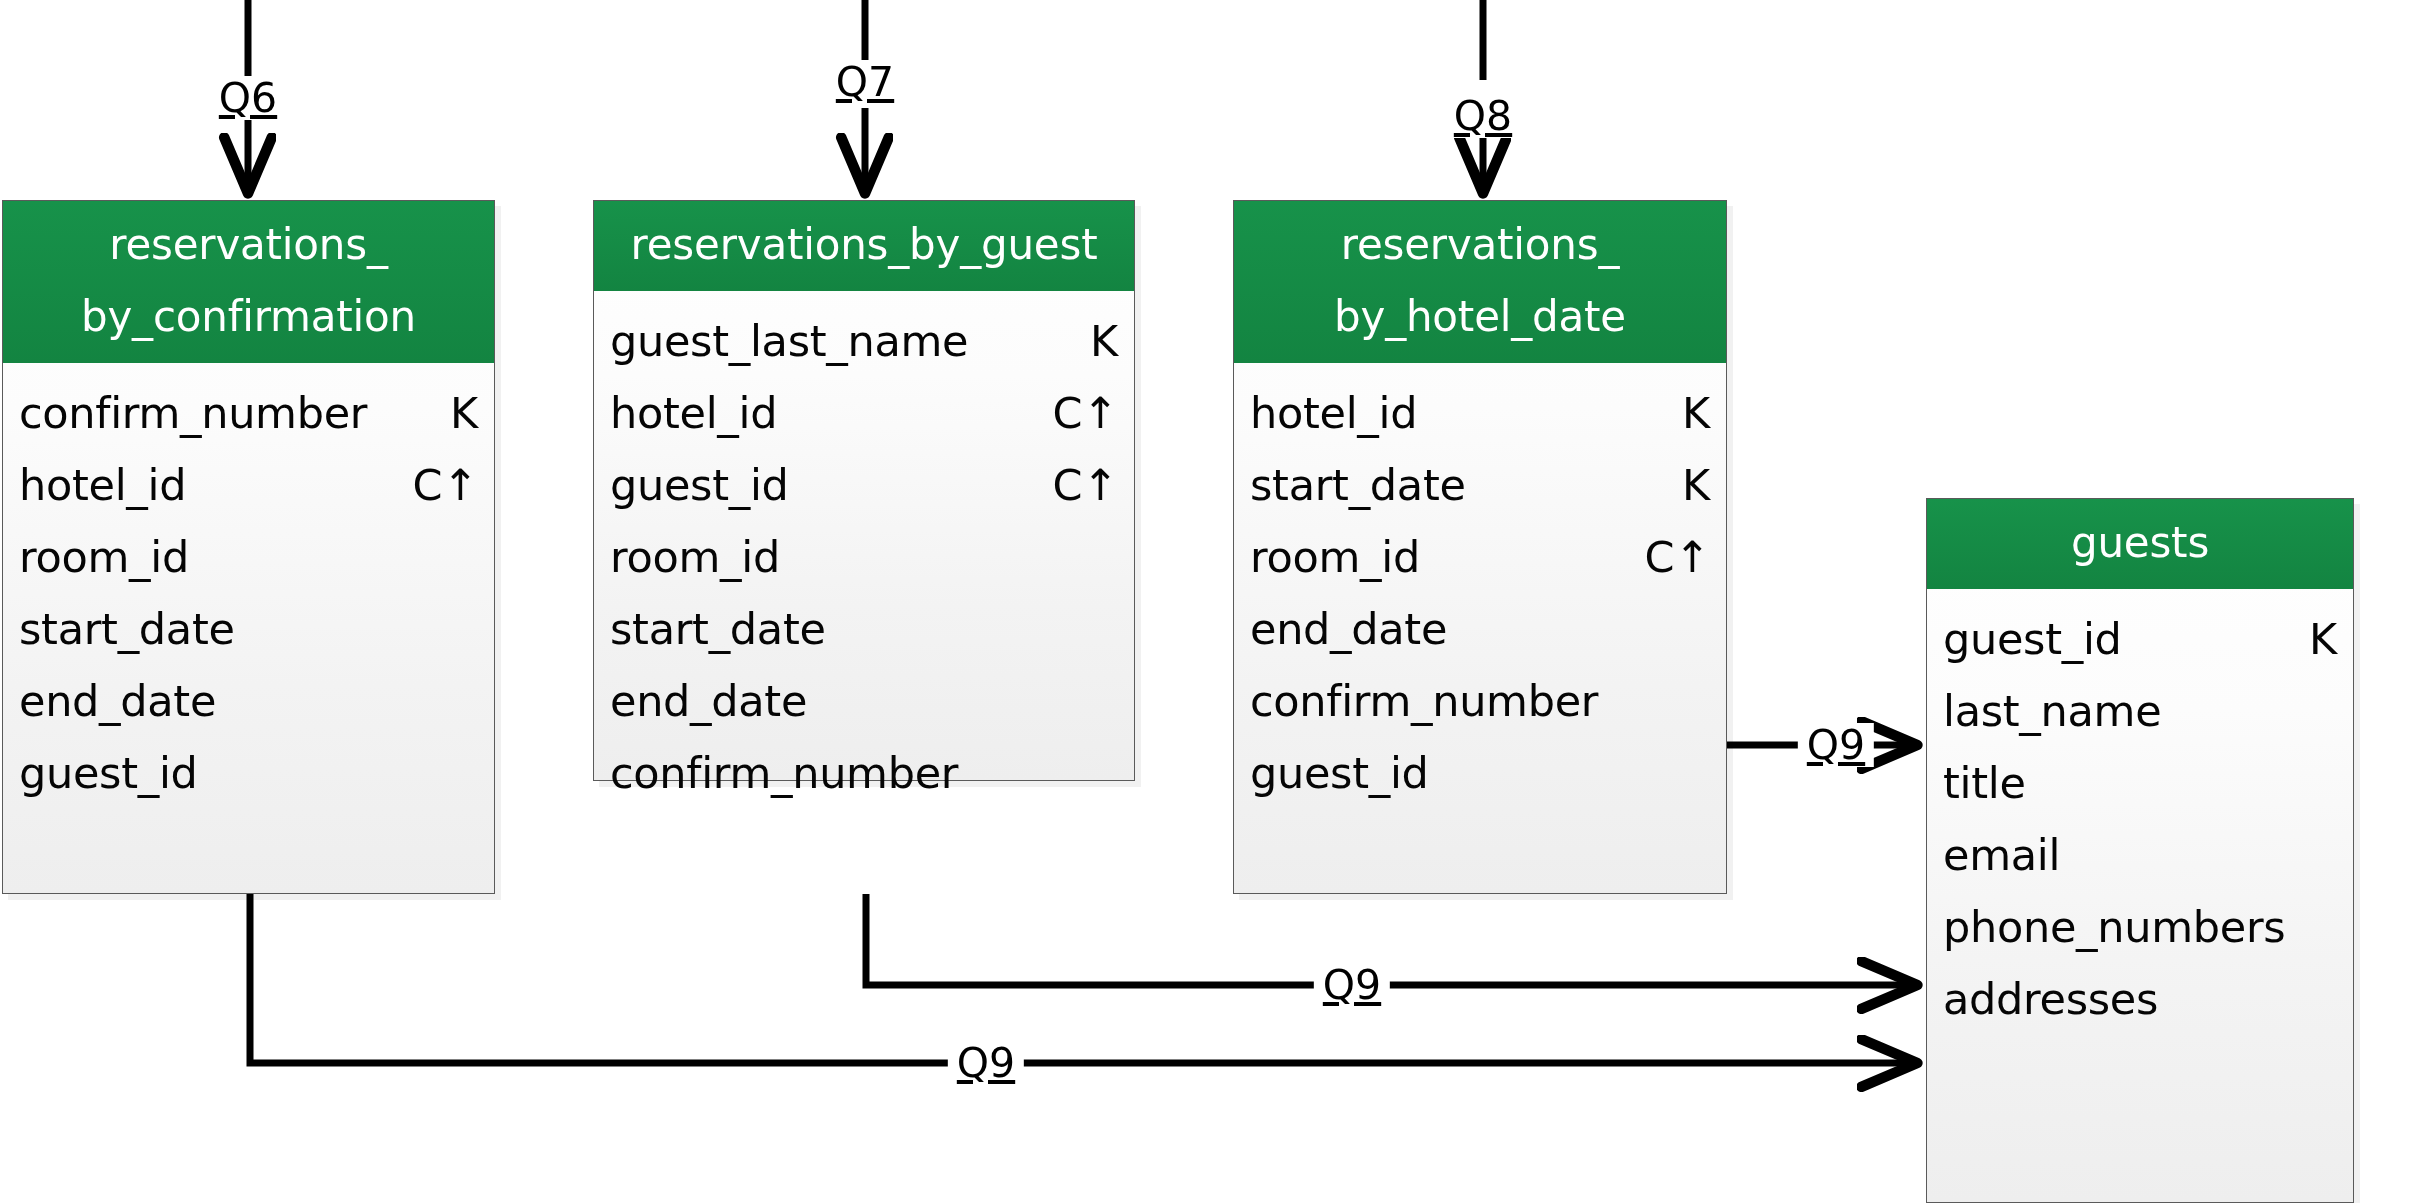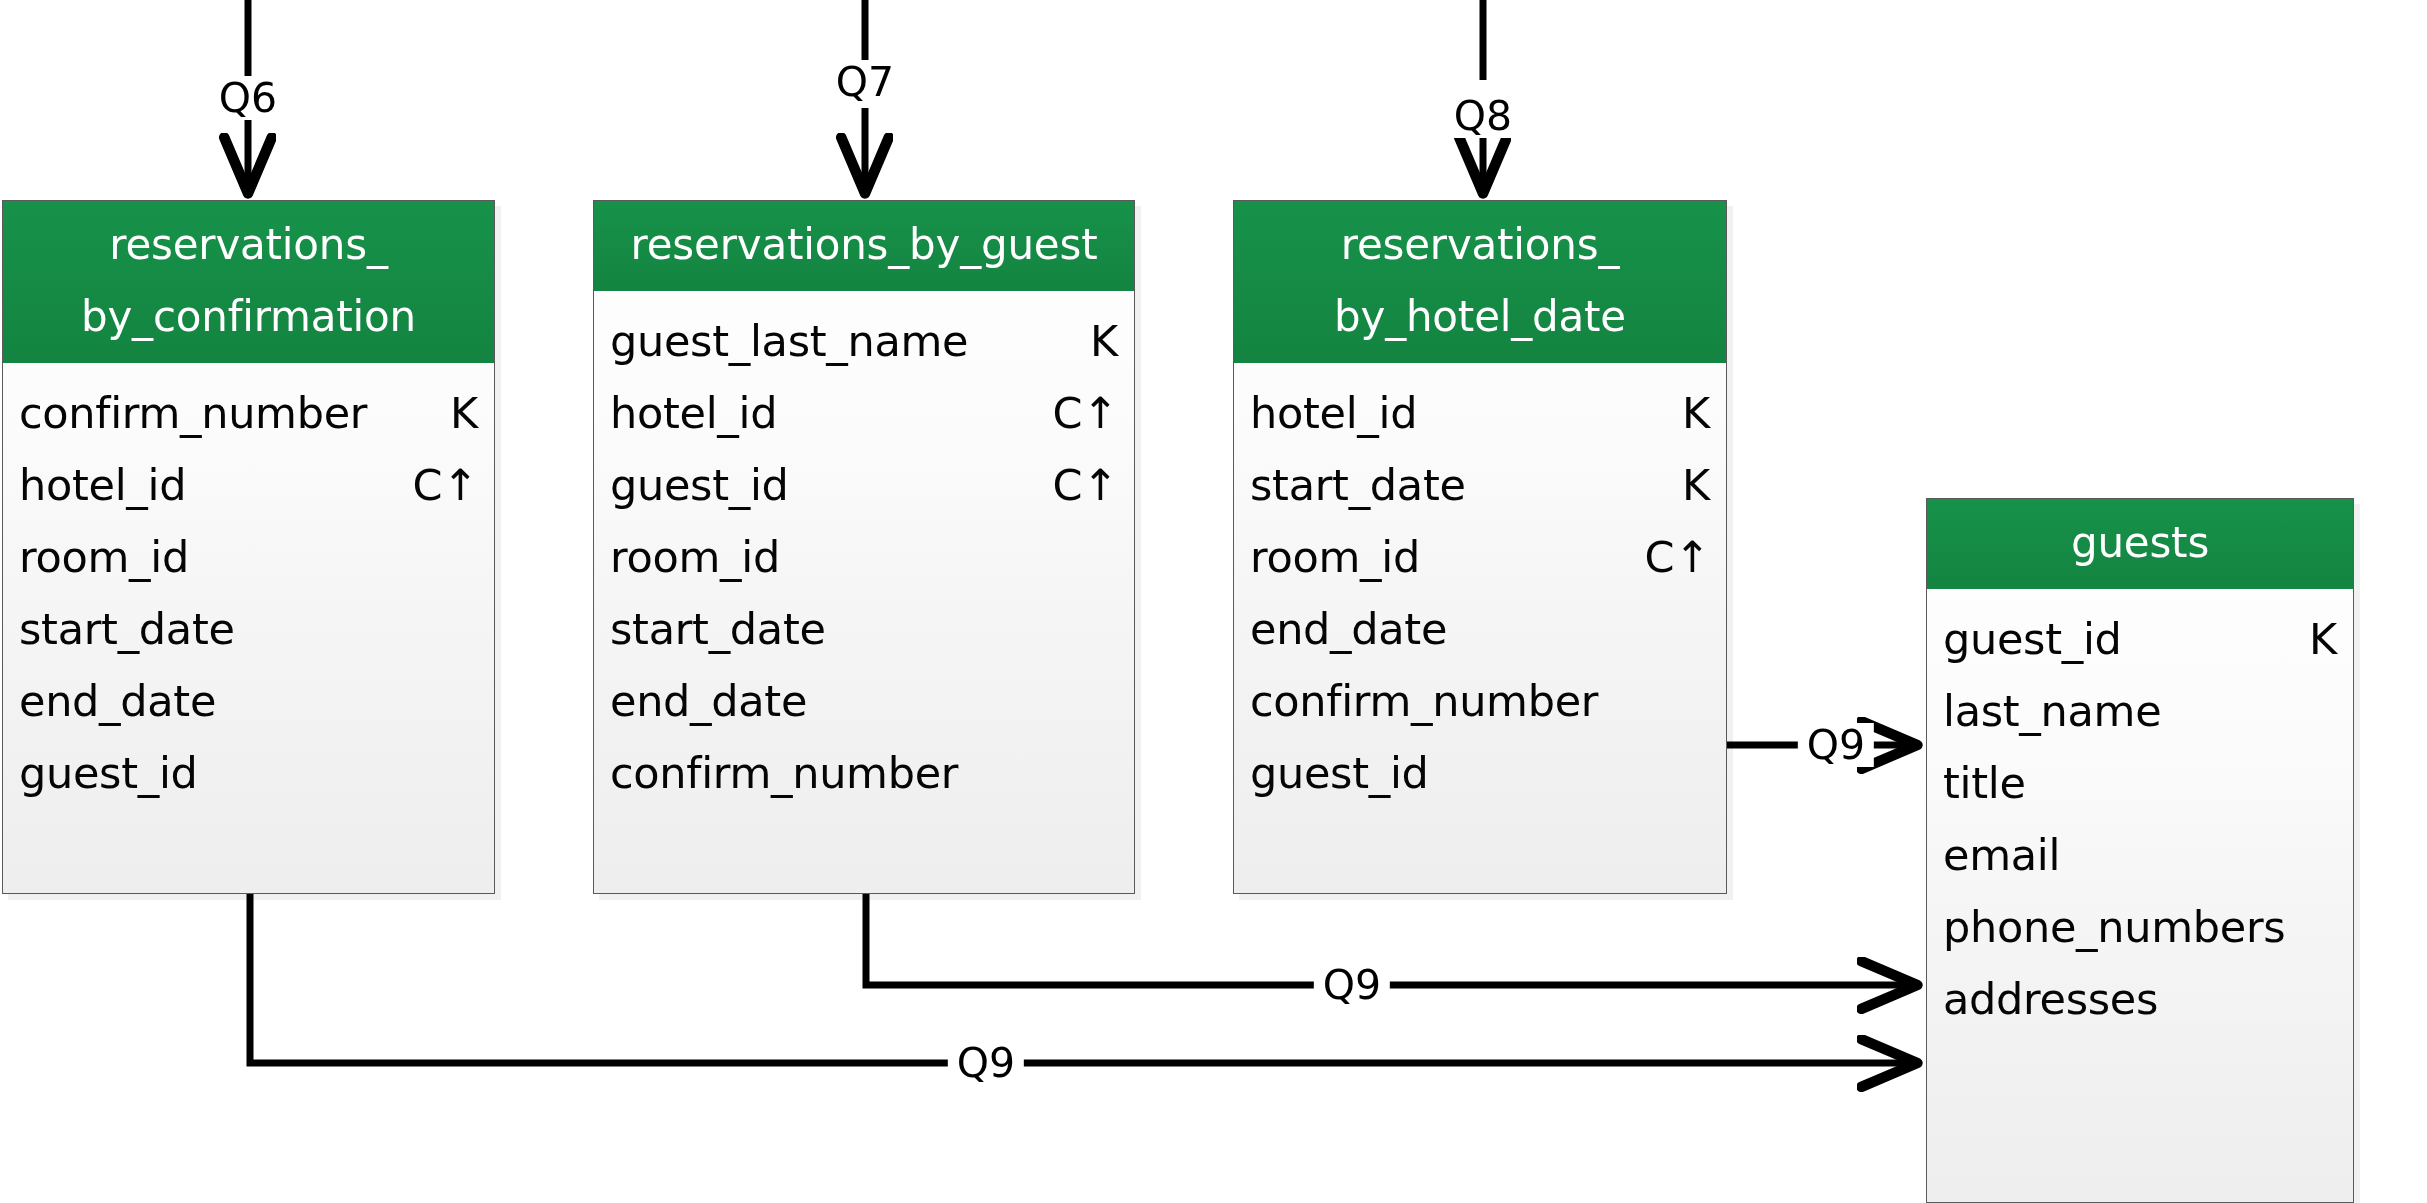--- a/index.html
+++ b/index.html
@@ -63,20 +63,21 @@
   }
   .edge-label {
     position: absolute;
     font-size: 41px;
     color: #000000;
     background: #ffffff;
     padding: 0 9px;
     line-height: 44px;
     transform: translate(-50%, -50%);
     white-space: nowrap;
+    text-decoration: underline;
   }
 </style>
 </head>
 <body>
 
 <div id="canvas">
 
   <svg class="edges" viewBox="0 0 2427 1203">
     <defs>
       <marker id="arrowhead" markerWidth="10" markerHeight="10" refX="8.4" refY="4" orient="auto" markerUnits="strokeWidth">
@@ -120,21 +121,21 @@
           <div class="row">
             <span class="col-name">end_date</span>
             <span class="col-key"></span>
           </div>
           <div class="row">
             <span class="col-name">guest_id</span>
             <span class="col-key"></span>
           </div>
         </div>
       </div>
-      <div class="tbl" style="left: 593px; top: 200px; width: 542px; height: 694px;">
+      <div class="tbl" style="left: 593px; top: 200px; width: 542px; height: 581px;">
         <div class="tbl-head">reservations_by_guest</div>
         <div class="tbl-body">
           <div class="row">
             <span class="col-name">guest_last_name</span>
             <span class="col-key">K</span>
           </div>
           <div class="row">
             <span class="col-name">hotel_id</span>
             <span class="col-key">C↑</span>
           </div>

